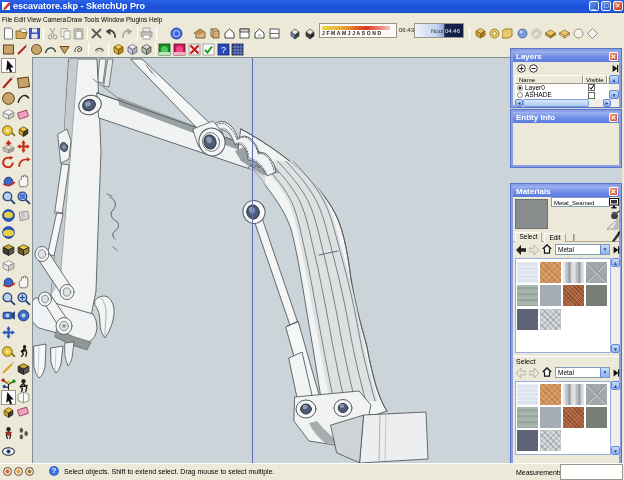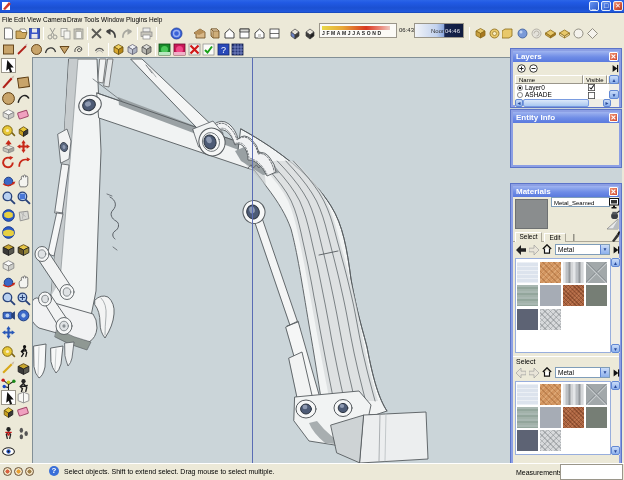--- a/index.html
+++ b/index.html
@@ -66,20 +66,21 @@
 </style>
 </head>
 <body>
 <div id="win">
 
   <div id="titlebar" class="abs">
     <svg id="tbicon" class="abs" viewBox="0 0 10 10">
         <rect x="0" y="1" width="8" height="8" fill="#fff"></rect>
         <path d="M1 8 L7 1 L9 3 L3 9 Z" fill="#d03a28"></path>
       </svg>
+    <span id="titletext" class="abs">escavatore.skp - SketchUp Pro</span>
     <div id="btnmin" class="abs winbtn">_</div>
     <div id="btnmax" class="abs winbtn">□</div>
     <div id="btncls" class="abs winbtn">✕</div>
   </div>
 
   <div id="menubar" class="abs">
     <span style="left:2px">File</span>
       <span style="left:14px">Edit</span>
       <span style="left:27px">View</span>
     <span style="left:43px">Camera</span>

